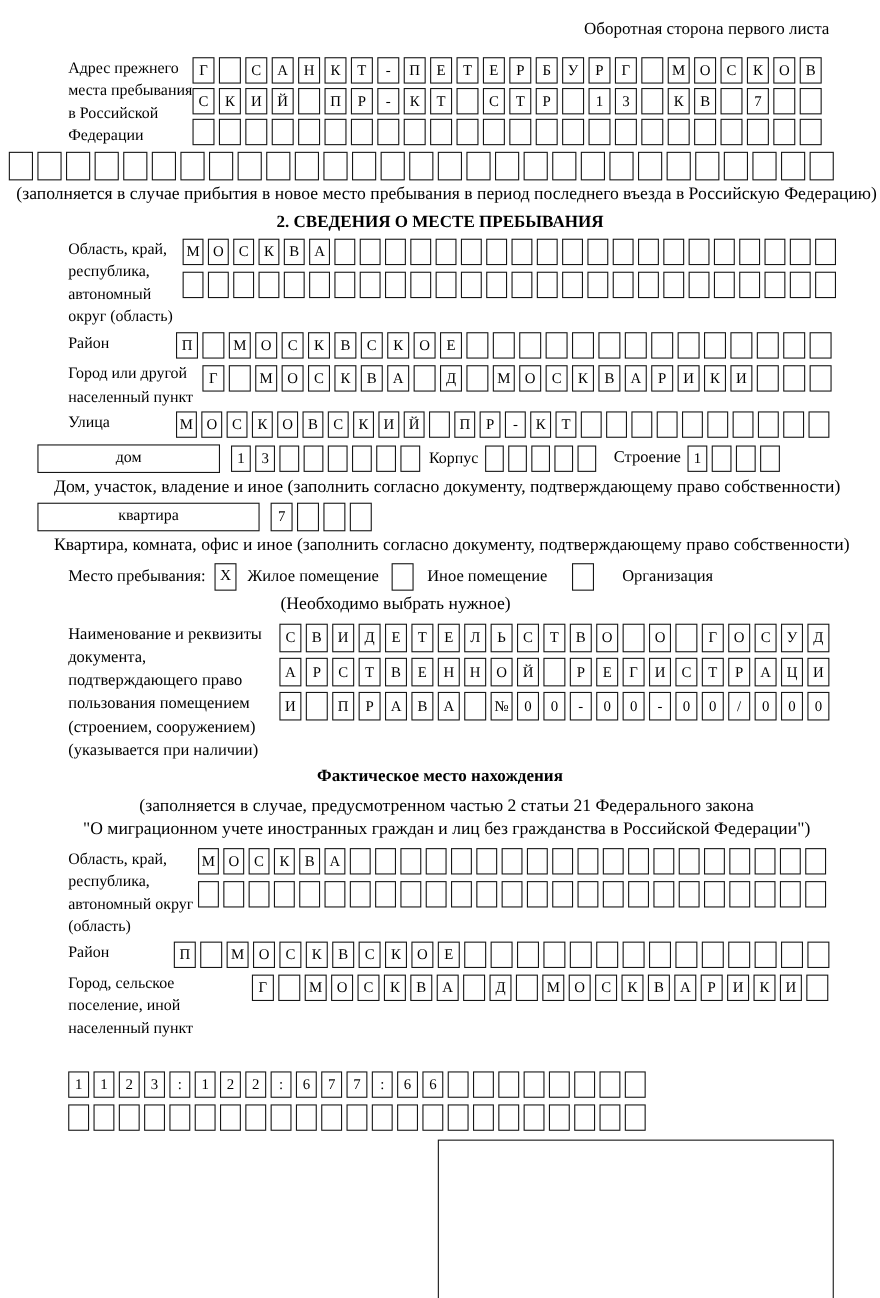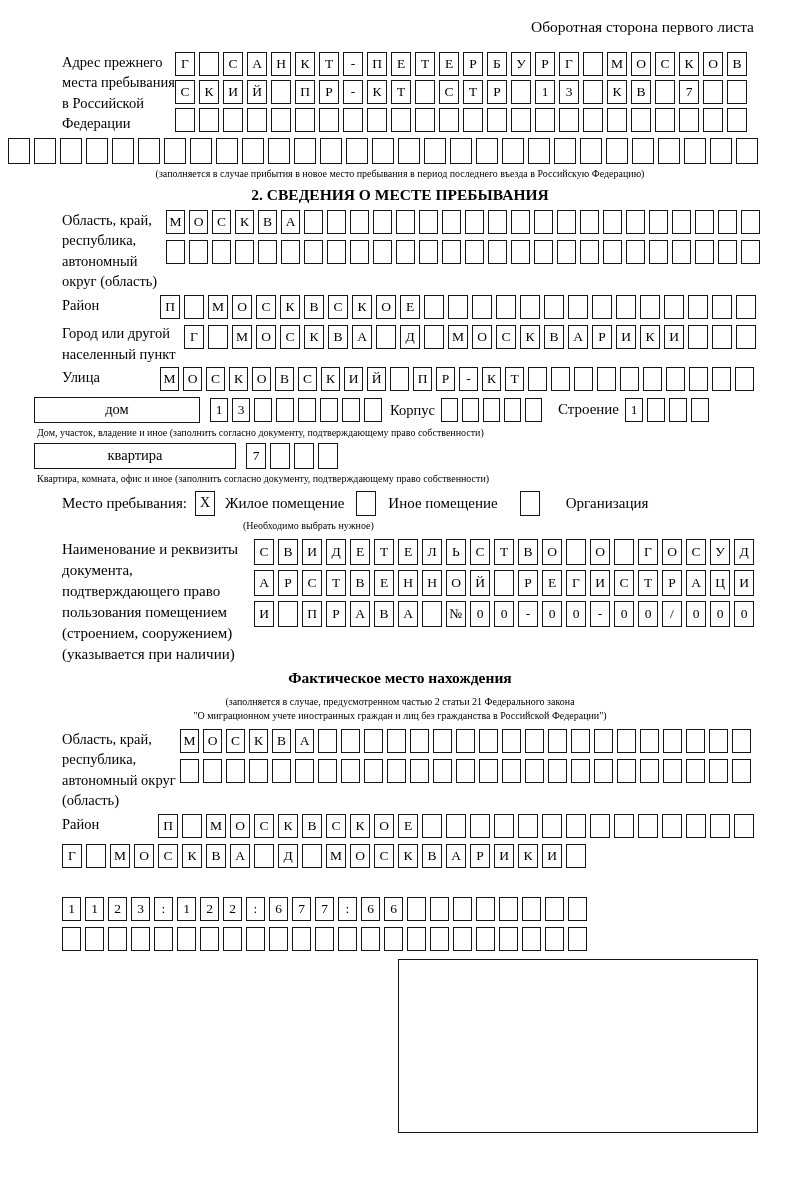--- a/index.html
+++ b/index.html
@@ -17,21 +17,21 @@
     flex:0 0 auto; width:20px; height:24px; box-sizing:border-box;
     border:1.6px solid #161616; background:#fff;
     display:flex; align-items:center; justify-content:center;
     font-size:13.5px; font-family:"Liberation Serif",serif;
   }
   .w22 .cell{ width:22px; height:26px; }
   .w19 .cell{ width:19px; }
   .w18 .cell{ width:18px; }
   .w17 .cell{ width:17px; }
   .h26 .cell{ height:26px; }
-  .note{ font-size:10px; }
+  .note{ font-size:16px;padding-left:12px; }
   .center{ text-align:center; }
   .bold{ font-weight:bold; }
   .widebox{
     box-sizing:border-box; border:1.6px solid #161616; height:26px;
     display:flex; align-items:center; justify-content:center; font-size:14.5px;
   }
   .chk{
     box-sizing:border-box; border:1.6px solid #161616; width:20px; height:25px;
     display:flex; align-items:center; justify-content:center; font-size:14px;
   }
@@ -533,20 +533,21 @@
         <span class="cell"></span>
         <span class="cell"></span>
         <span class="cell"></span>
         <span class="cell"></span>
         <span class="cell"></span>
         <span class="cell"></span>
       </div>
   </div>
 
   <div class="flexrow" style="margin:4px 0 0 62px;">
+    <div class="lbl" style="width:167px;flex:0 0 auto;">Город, сельское поселение, иной населенный пункт</div>
     <div class="cells" style="margin-top:2px;">
         <span class="cell">Г</span>
         <span class="cell"></span>
         <span class="cell">М</span>
         <span class="cell">О</span>
         <span class="cell">С</span>
         <span class="cell">К</span>
         <span class="cell">В</span>
         <span class="cell">А</span>
         <span class="cell"></span>

